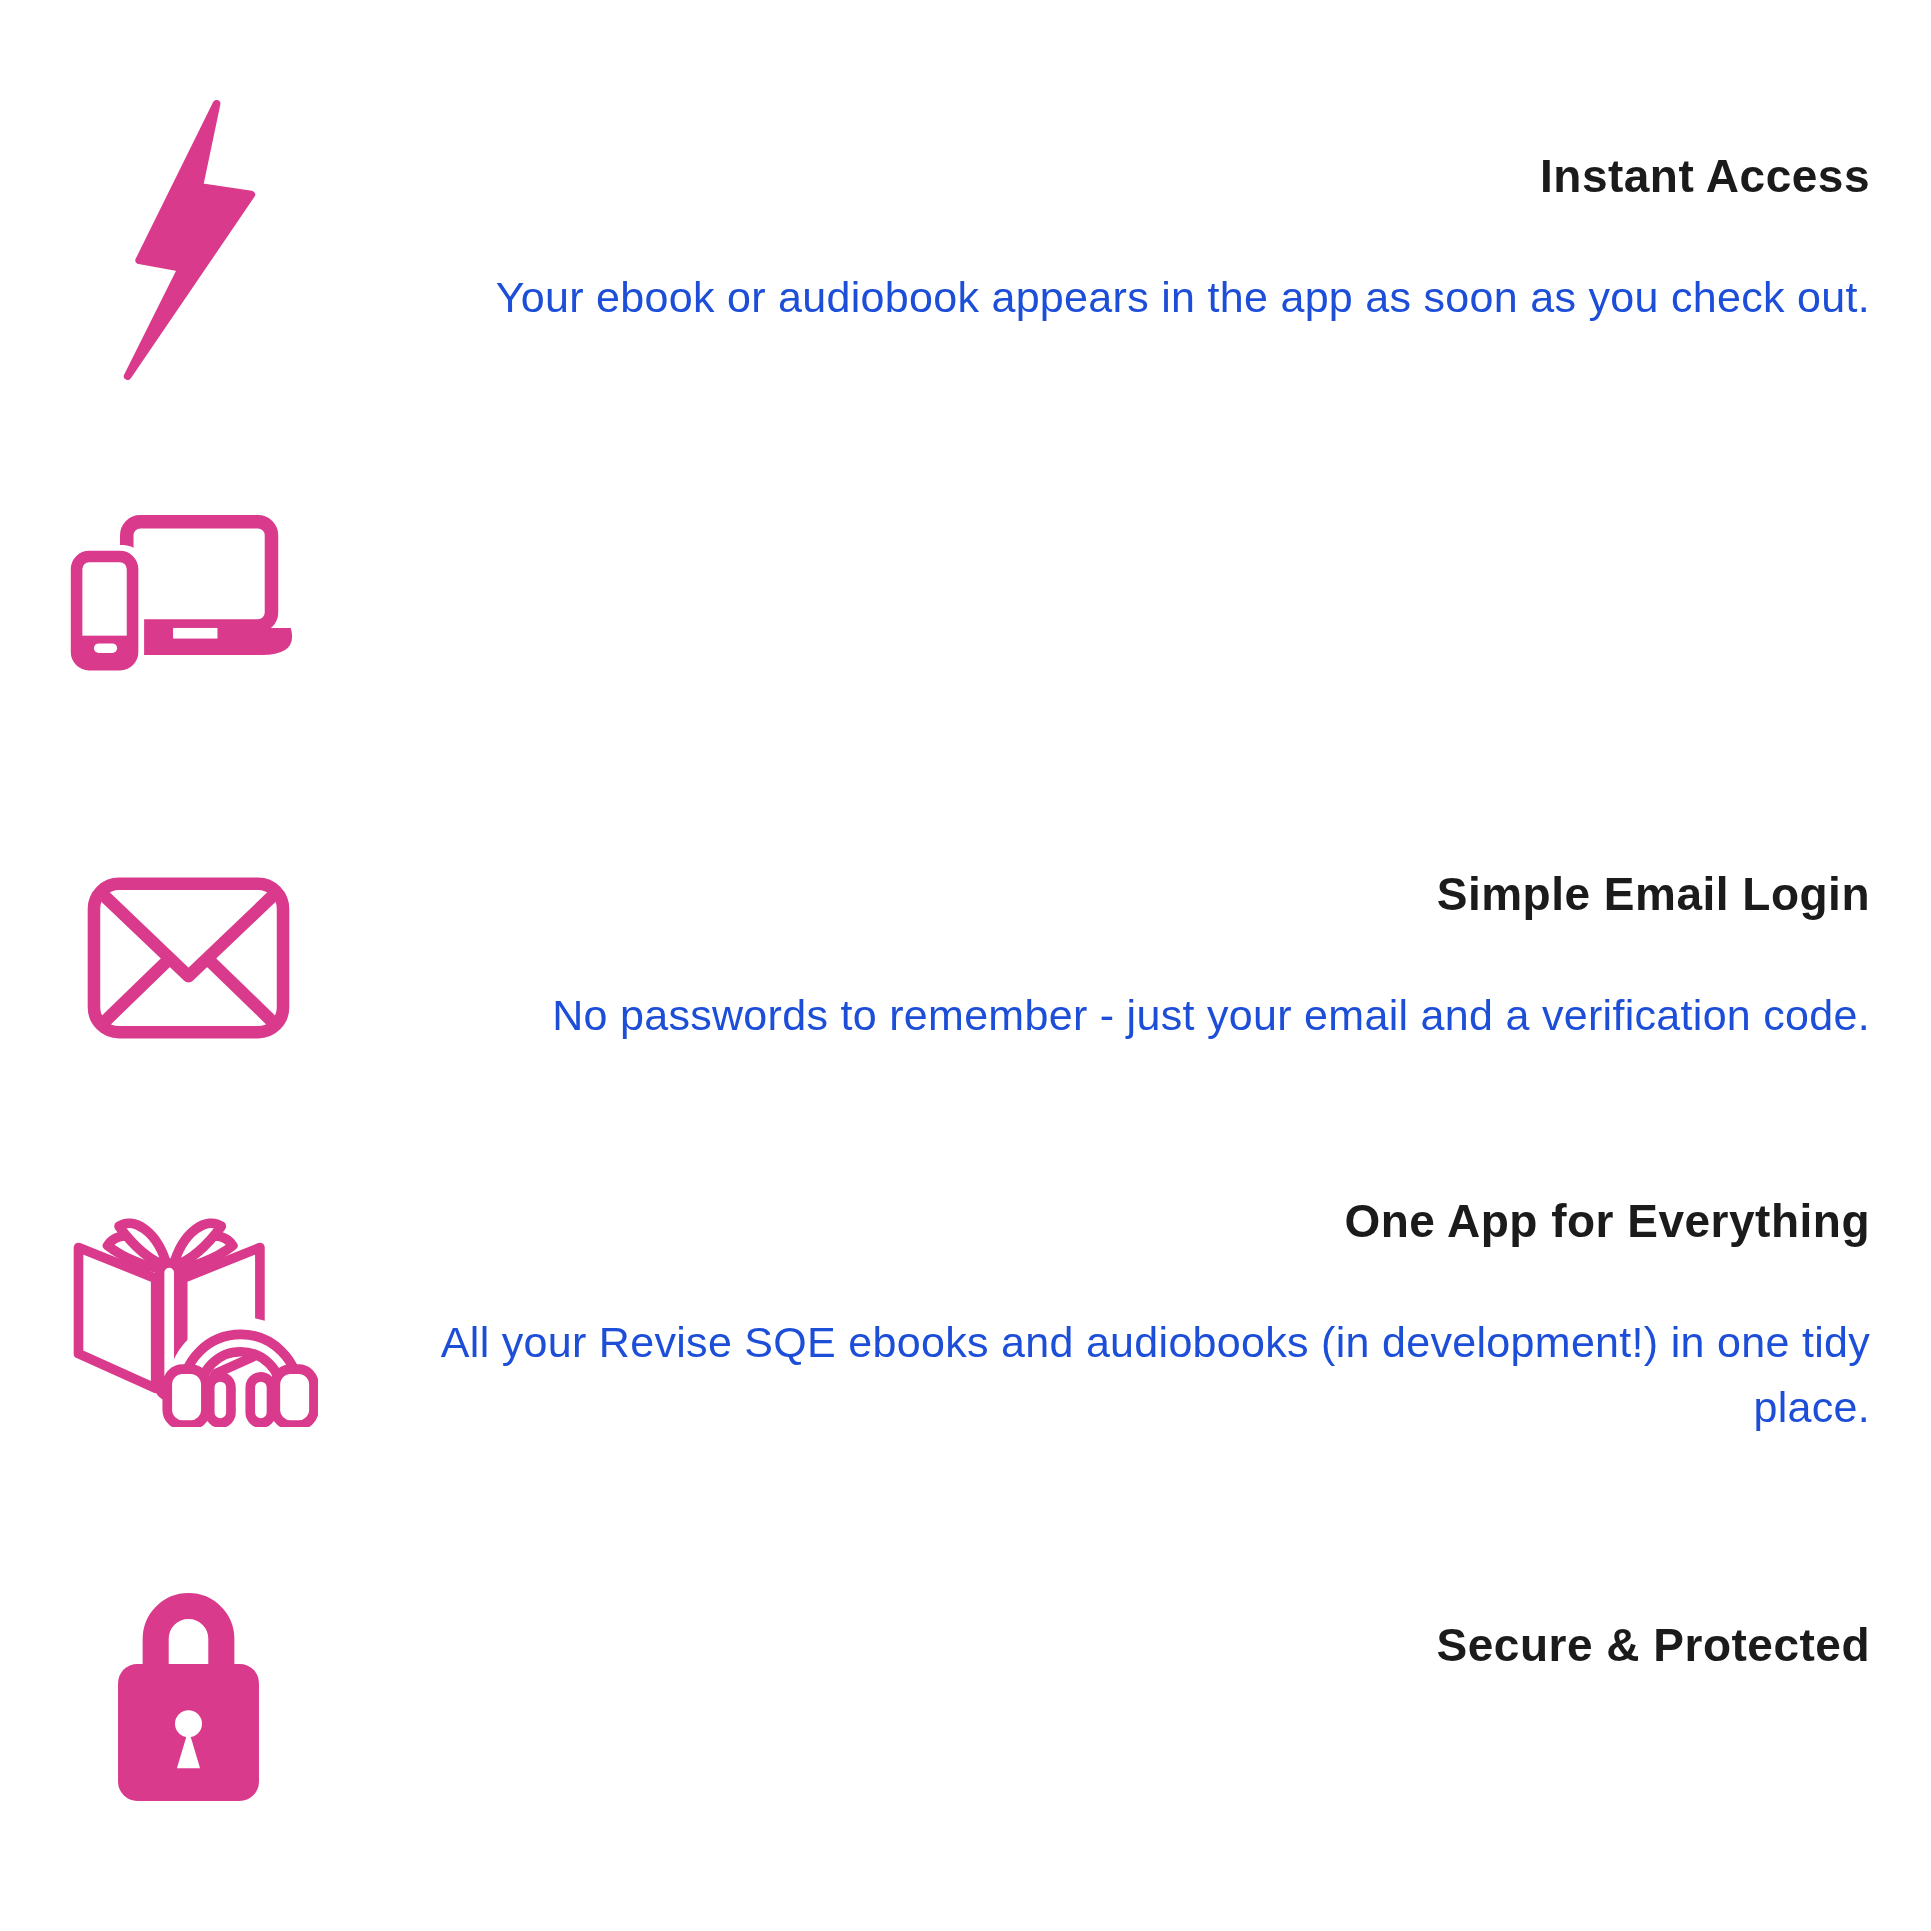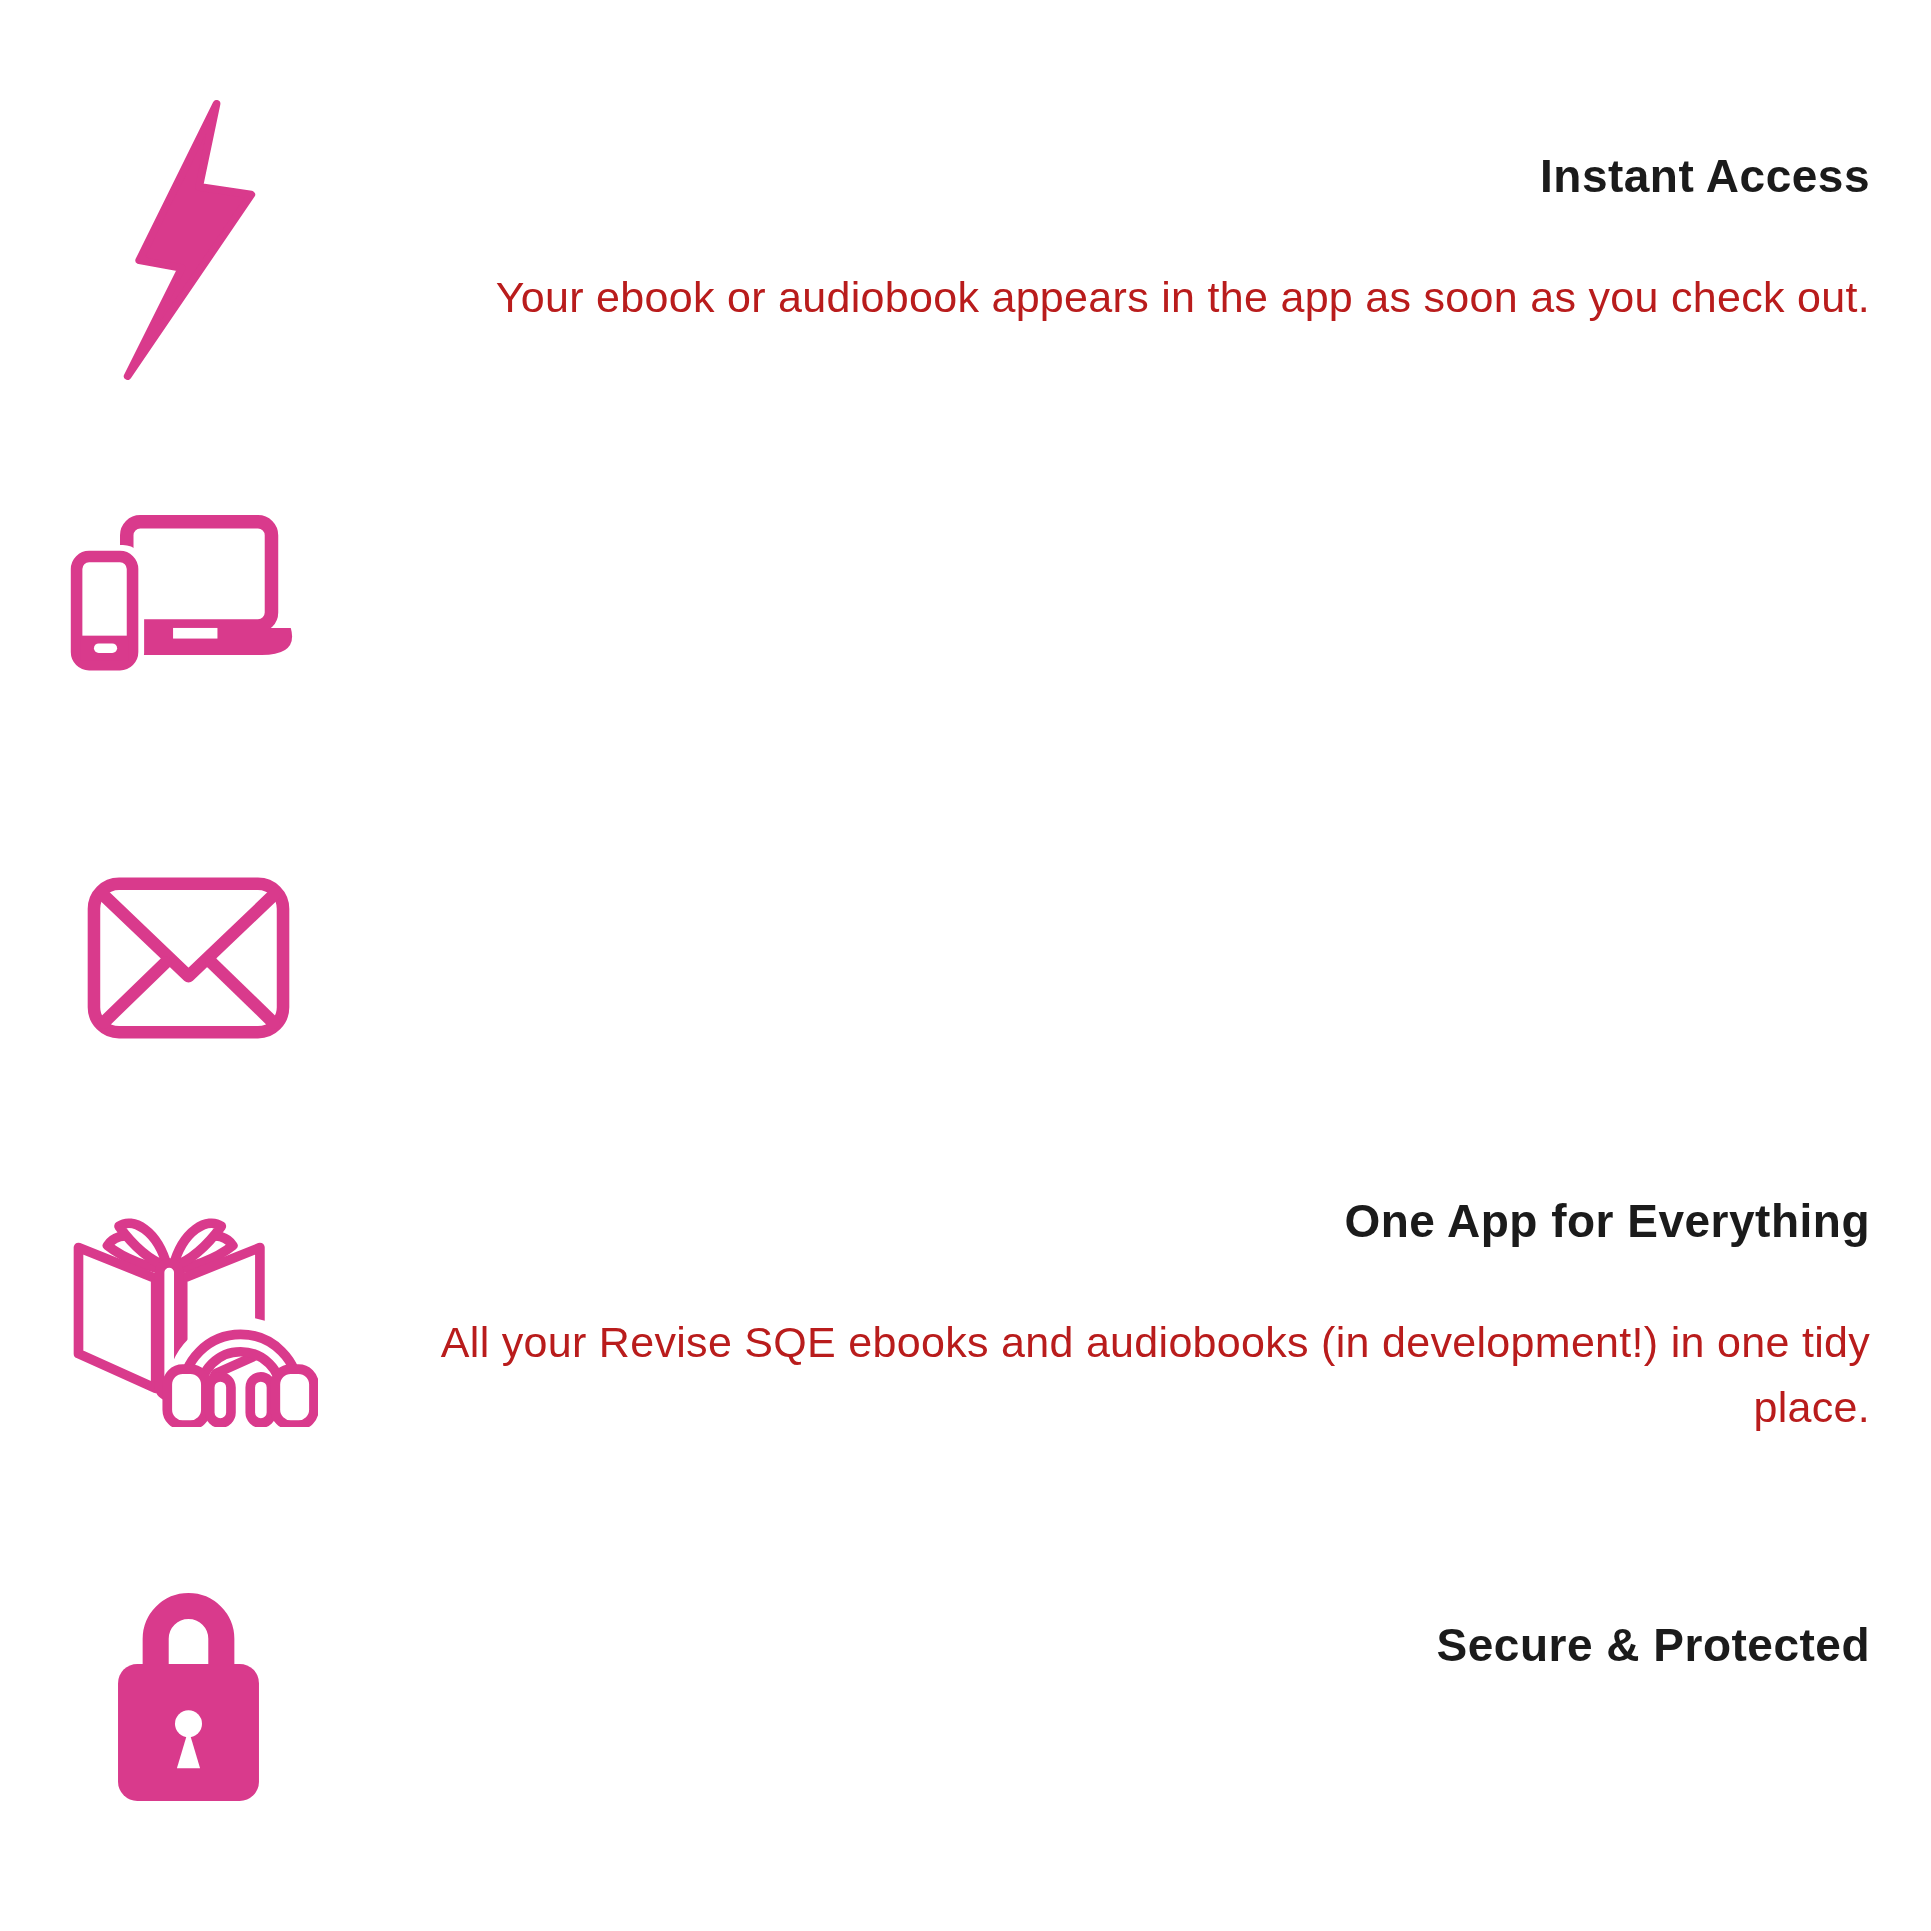--- a/index.html
+++ b/index.html
@@ -39,21 +39,21 @@
   .feature-title {
     font-size: 46px;
     font-weight: bold;
     color: #1b1b1b;
     letter-spacing: 0.5px;
     margin: 0 0 62px 0;
   }
   .feature-desc {
     font-size: 43px;
     font-weight: normal;
-    color: #b91c1c;
+    color: #1d4ed8;
     letter-spacing: 0.3px;
     line-height: 1.5;
     margin: 0;
   }
   svg { display: block; }
 </style>
 </head>
 <body>
 
 <div class="features">
@@ -88,20 +88,24 @@
   </div>
 
   <div class="feature-row">
     <div class="icon-cell">
       <svg width="205" height="164" viewBox="0 0 212 170">
         <rect x="8" y="8" width="196" height="154" rx="26" fill="none" stroke="#d93a8c" stroke-width="13"></rect>
         <path d="M16 18 L106 104 L196 18" fill="none" stroke="#d93a8c" stroke-width="13" stroke-linecap="round" stroke-linejoin="round"></path>
         <path d="M18 152 L82 90" fill="none" stroke="#d93a8c" stroke-width="13" stroke-linecap="round"></path>
         <path d="M194 152 L130 90" fill="none" stroke="#d93a8c" stroke-width="13" stroke-linecap="round"></path>
       </svg>
+    </div>
+    <div class="text-cell">
+      <div class="feature-title">Simple Email Login</div>
+      <p class="feature-desc">No passwords to remember - just your email and a verification code.</p>
     </div>
   </div>
 
   <div class="feature-row">
     <div class="icon-cell">
       <svg width="259" height="220" viewBox="0 0 268 228">
         <g fill="#ffffff" stroke="#d93a8c" stroke-width="10" stroke-linejoin="round">
 
           <path d="M112 62 C 92 28, 62 22, 50 40 C 70 56, 94 62, 112 66 Z"></path>
           <path d="M112 62 C 102 24, 76 10, 62 20 C 78 42, 96 56, 112 62 Z"></path>

